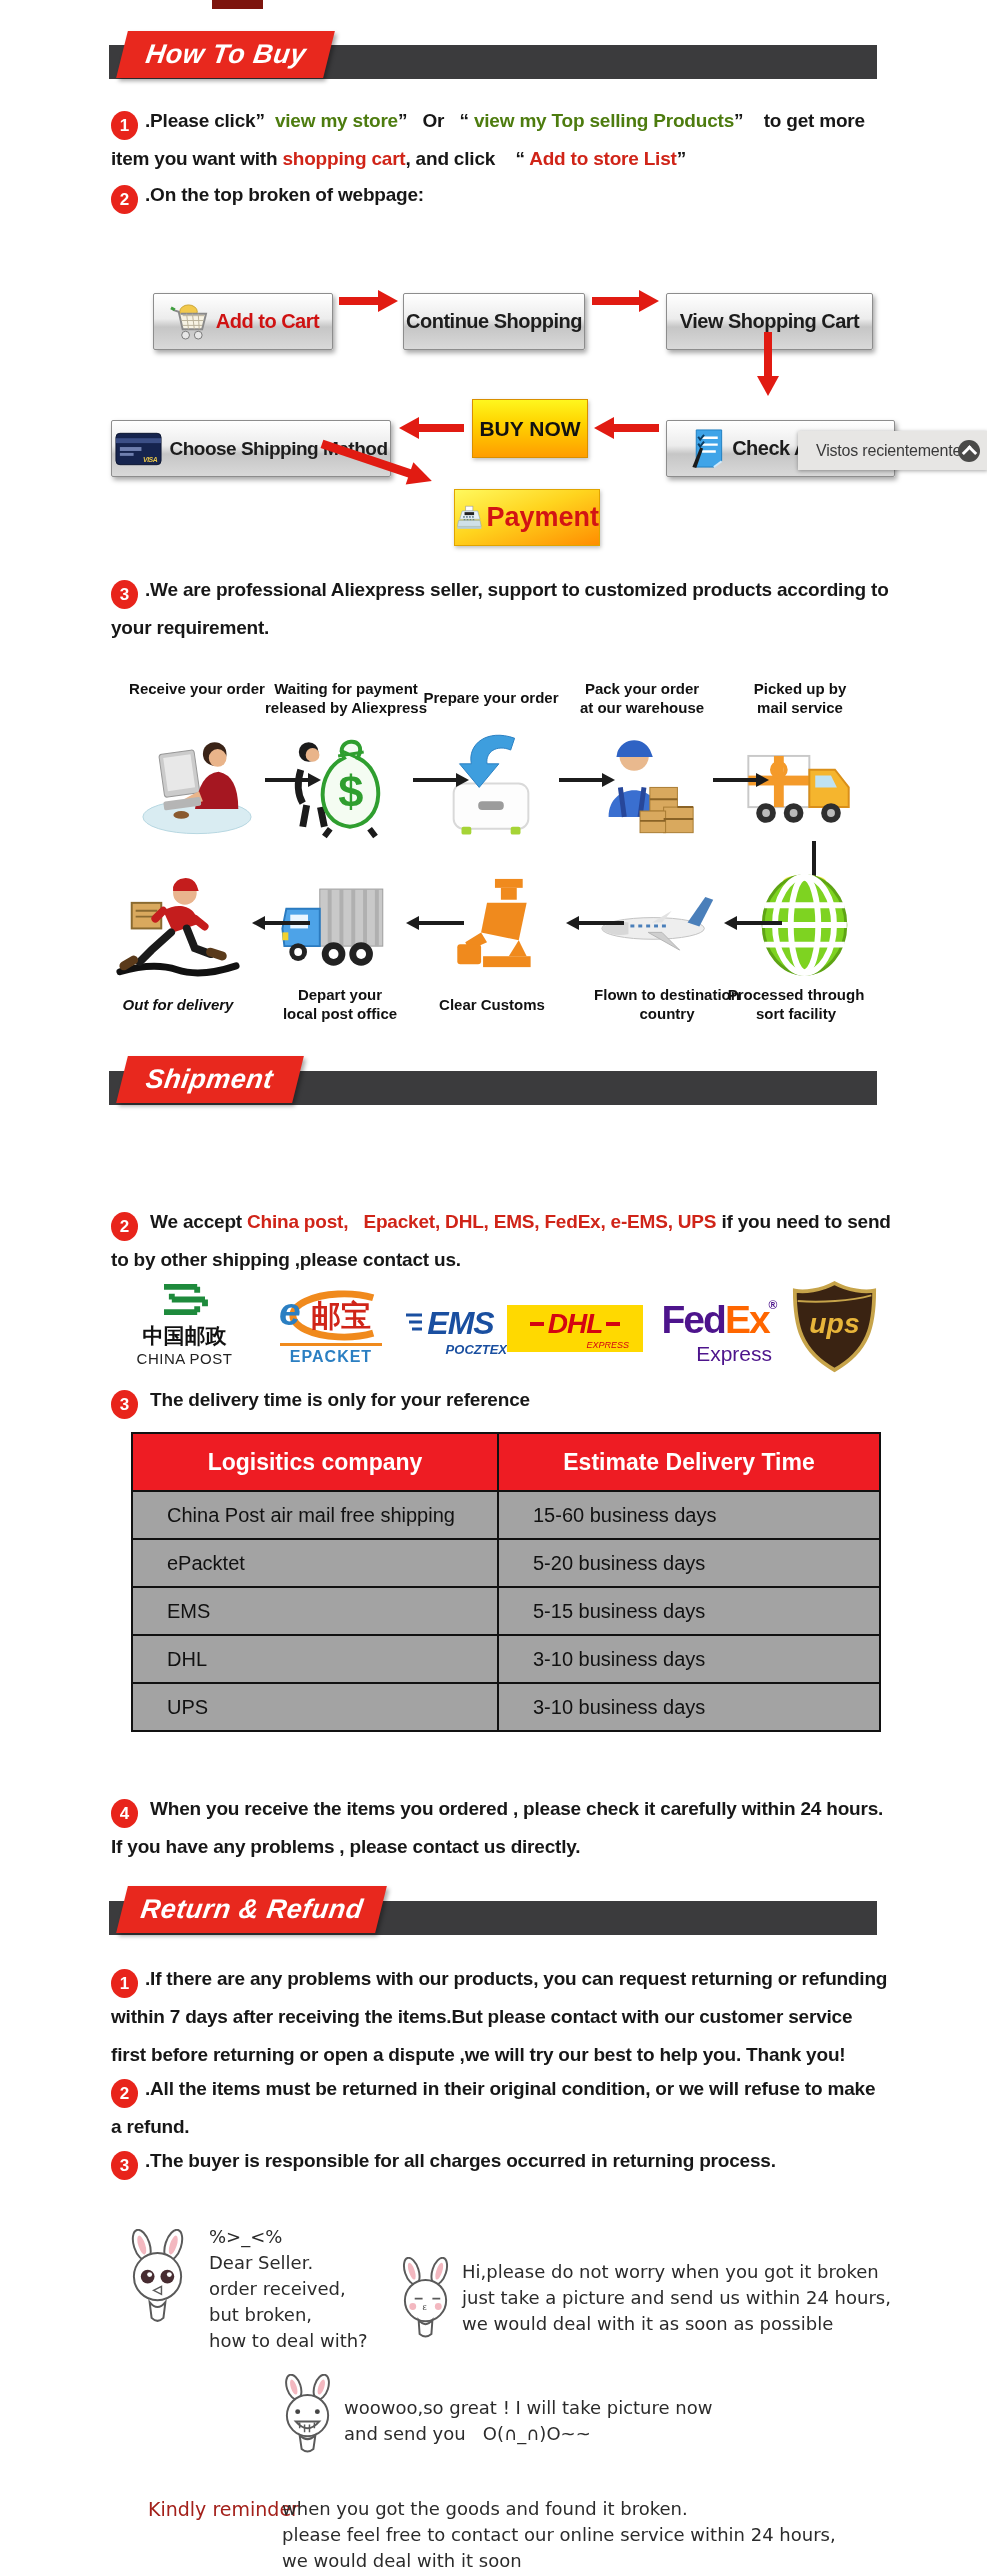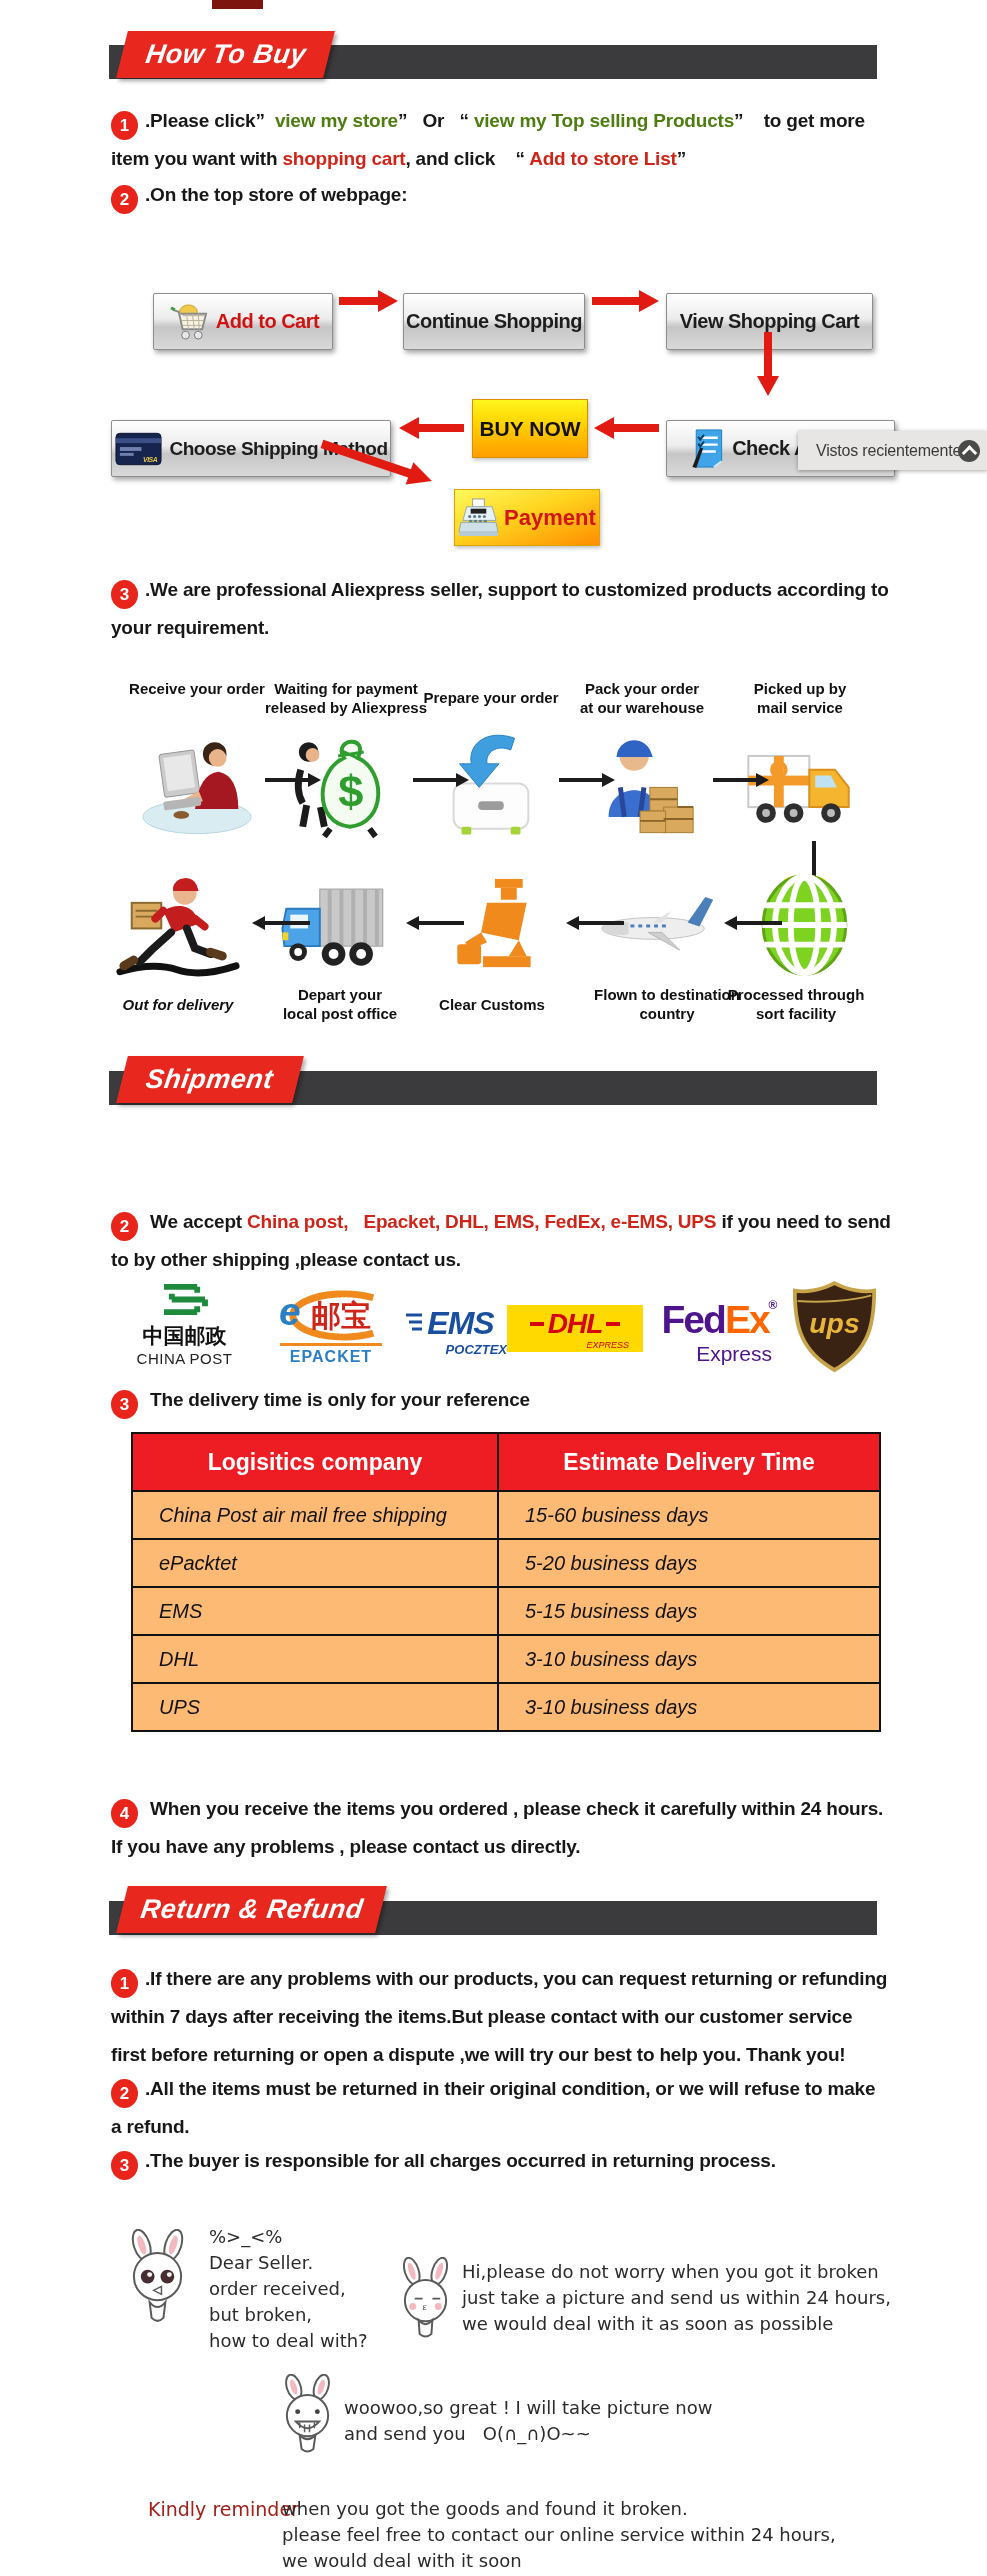--- a/index.html
+++ b/index.html
@@ -27,21 +27,21 @@
   .gbtn{position:absolute;background:linear-gradient(180deg,#ffffff 0%,#ececec 45%,#c6c6c6 60%,#d9d9d9 100%);
         border:1px solid #8d8d8d;border-radius:2px;box-shadow:2px 3px 5px rgba(0,0,0,.35);
         display:flex;align-items:center;justify-content:center;gap:6px;
         font-size:20px;font-weight:bold;color:#1d1d1d;letter-spacing:-0.5px;margin-top:20px;}
   .gbtn .rlab{color:#cf1212;}
   .buy-now{position:absolute;background:linear-gradient(180deg,#fff61e 0%,#ffd400 40%,#ff9d00 100%);
         border:1px solid #d98f00;display:flex;align-items:center;justify-content:center;
         font-size:21px;font-weight:bold;color:#111;box-shadow:1px 2px 4px rgba(0,0,0,.25);}
   .payment{position:absolute;background:linear-gradient(160deg,#fff95e 0%,#ffd41e 45%,#ff8d00 100%);
         border:1px solid #e0a400;display:flex;align-items:center;justify-content:flex-start;gap:4px;
-        font-size:22px;font-weight:bold;color:#d21414;box-shadow:1px 2px 4px rgba(0,0,0,.25);}
+        font-size:27px;font-weight:bold;color:#d21414;box-shadow:1px 2px 4px rgba(0,0,0,.25);}
 
   
   .arrH{position:absolute;height:8px;background:#e11b12;}
   .arrH:after{content:"";position:absolute;right:-20px;top:-7px;border-left:20px solid #e11b12;
               border-top:11px solid transparent;border-bottom:11px solid transparent;}
   .arrL{position:absolute;height:8px;background:#e11b12;}
   .arrL:before{content:"";position:absolute;left:-20px;top:-7px;border-right:20px solid #e11b12;
                border-top:11px solid transparent;border-bottom:11px solid transparent;}
   .arrV{position:absolute;width:8px;background:#e11b12;}
   .arrV:after{content:"";position:absolute;bottom:-19px;left:-7px;border-top:20px solid #e11b12;
@@ -71,21 +71,21 @@
          display:flex;align-items:center;justify-content:center;}
   .vchev{width:8px;height:8px;border-top:3px solid #fff;border-left:3px solid #fff;
          transform:rotate(45deg) translate(1px,1px);}
 
   
   .dtable{position:absolute;left:131px;top:1432px;border-collapse:collapse;}
   .dtable th{background:#ee1c23;color:#fff;font-size:23px;font-weight:bold;height:54px;
              border:2px solid #111;border-bottom:2px solid #111;}
   .dtable th:first-child{width:362px;}
   .dtable th:last-child{width:378px;}
-  .dtable td{border:2px solid #111;height:44px;font-size:20px;color:#111;padding-left:26px;background:#fdba74;font-style:italic;}
+  .dtable td{border:2px solid #111;height:44px;font-size:20px;color:#111;padding-left:34px;background:#a3a3a3;}
 
   
   .logo{position:absolute;display:flex;flex-direction:column;align-items:center;}
 
   
   .comic{position:absolute;font-family:"DejaVu Sans",sans-serif;font-size:18px;line-height:26px;
          color:#2b2b2b;white-space:pre-wrap;}
   .reminder-label{position:absolute;font-family:"DejaVu Sans",sans-serif;font-size:19px;color:#a3201a;}
 
   .top-mark{position:absolute;left:212px;top:0;width:51px;height:9px;background:#7d150e;}
@@ -96,21 +96,21 @@
 <div id="canvas">
   <div class="top-mark"></div>
 
   <div class="sec-bar" style="top:45px;"></div>
   <div class="sec-tab" style="left:122px;top:31px;width:207px;">
     <span class="sec-label">How To Buy</span>
   </div>
 
   <div class="step" style="top:102px;"><span class="badge">1</span><span><span>.Please click”  </span><span class="c-blue">view my store</span><span>”   Or   “ </span><span class="c-blue">view my Top selling Products</span><span>”    to get more
 item you want with </span><span class="c-red">shopping cart</span><span>, and click    “ </span><span class="c-red">Add to store List</span><span>”</span></span></div>
-  <div class="step" style="top:176px;"><span class="badge">2</span><span><span>.On the top store of webpage:</span></span></div>
+  <div class="step" style="top:176px;"><span class="badge">2</span><span><span>.On the top broken of webpage:</span></span></div>
 
   <div class="gbtn" style="left:153px;top:273px;width:178px;height:55px;">
     <svg width="43" height="39" viewBox="0 0 44 40">
       <ellipse cx="22" cy="10" rx="9" ry="7" fill="#f2c94c" stroke="#caa32e"></ellipse>
       <path d="M6 8 L12 10 L16 28 L36 28 L40 12 L14 12" fill="#f7f3e4" stroke="#8a8a8a" stroke-width="2"></path>
       <path d="M16 14 L38 14 M15 19 L37 19 M16 24 L36 24 M20 12 L22 28 M26 12 L28 28 M32 12 L33 28" stroke="#b9b19a" stroke-width="1"></path>
       <circle cx="19" cy="34" r="4" fill="#e7e7e7" stroke="#777"></circle>
       <circle cx="32" cy="34" r="4" fill="#e7e7e7" stroke="#777"></circle>
       <path d="M4 6 L8 8" stroke="#3f9e3f" stroke-width="3"></path>
     </svg>

